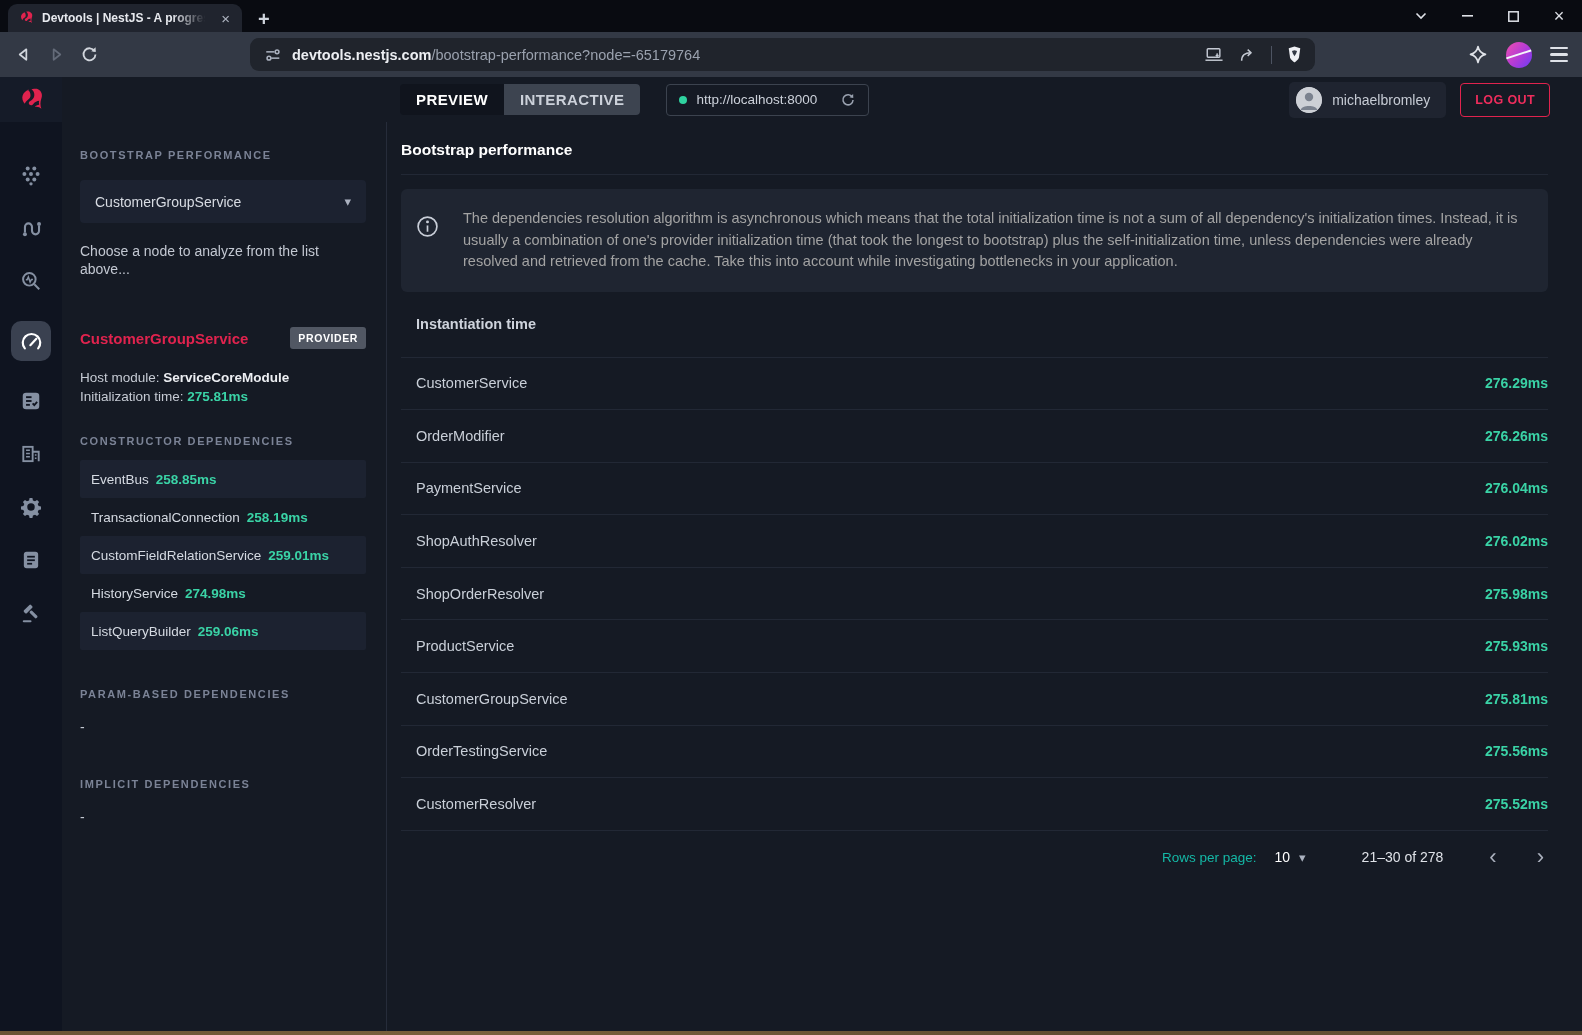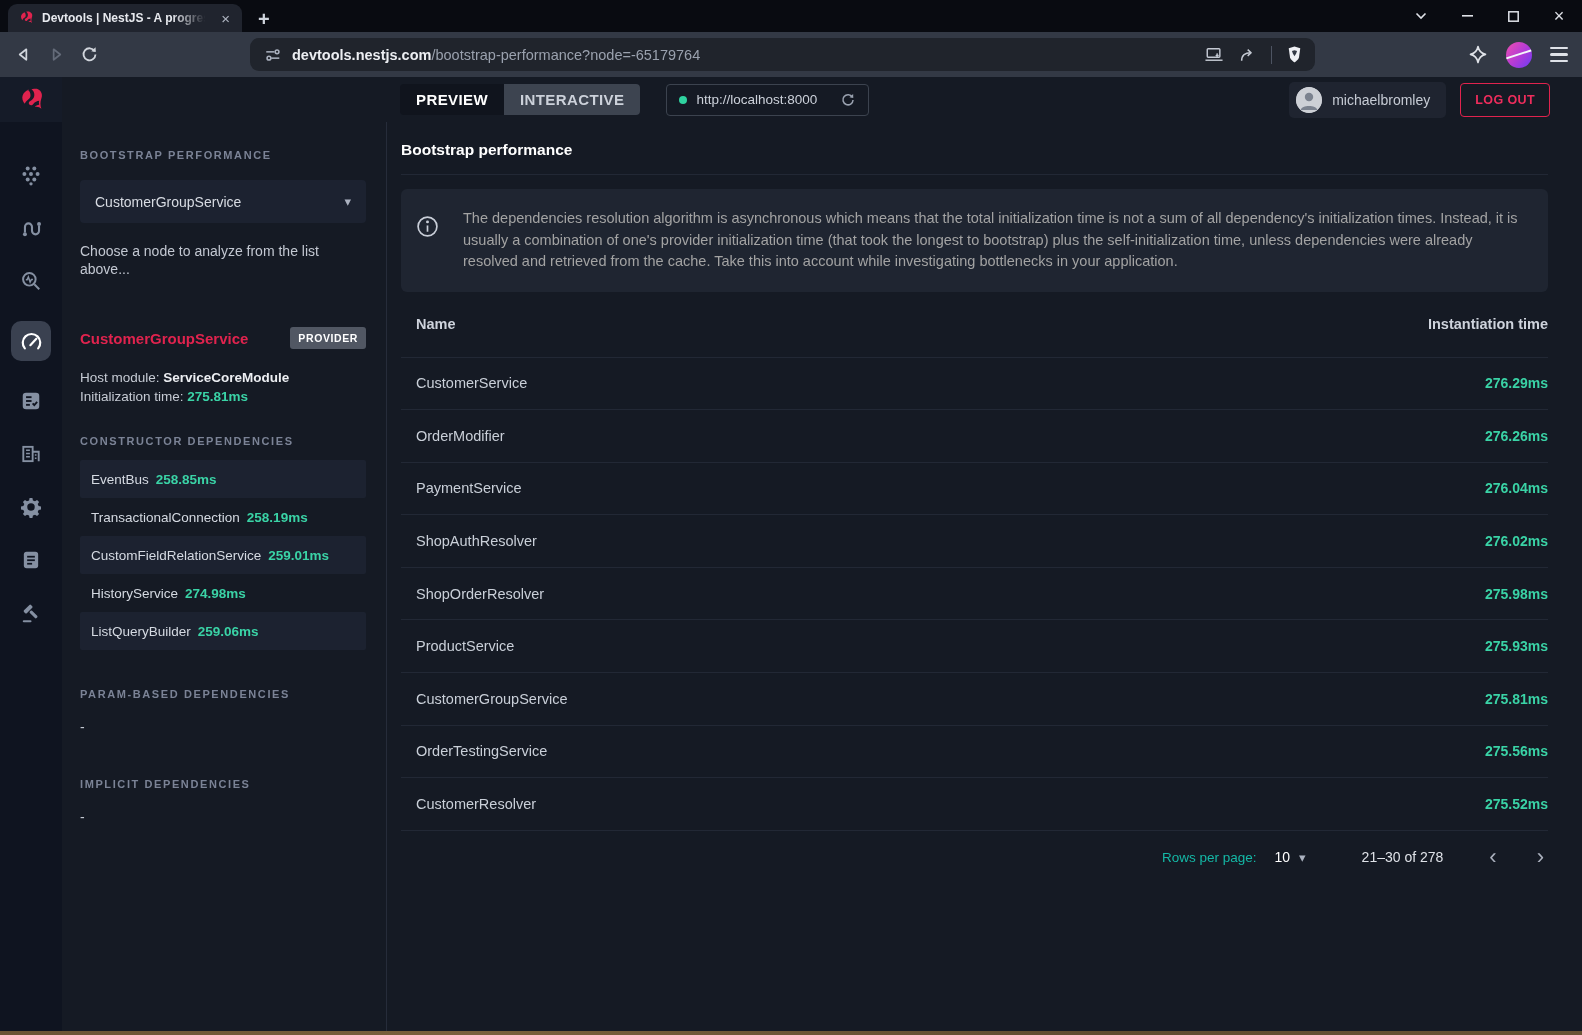--- a/index.html
+++ b/index.html
@@ -382,21 +382,20 @@
       <svg width="23" height="23" viewBox="0 0 22 22" fill="none" stroke="#c9ced8" stroke-width="1.6">
           <circle cx="11" cy="11" r="9"></circle>
           <path d="M11 10 v6"></path>
           <circle cx="11" cy="6.6" r="0.6" fill="#c9ced8"></circle>
         </svg>
     </span>
     <span class="info-text">The dependencies resolution algorithm is asynchronous which means that the total initialization time is not a sum of all dependency's initialization times. Instead, it is usually a combination of one's provider initialization time (that took the longest to bootstrap) plus the self-initialization time, unless dependencies were already resolved and retrieved from the cache. Take this into account while investigating bottlenecks in your application.</span>
   </div>
 
   <div class="table-head">
-    <span class="th-name">Name</span>
     <span class="th-time">Instantiation time</span>
   </div>
 
   <div class="tbody">
 
 
       <div class="trow">
         <span class="tname">CustomerService</span>
         <span class="ttime">276.29ms</span>
       </div>

